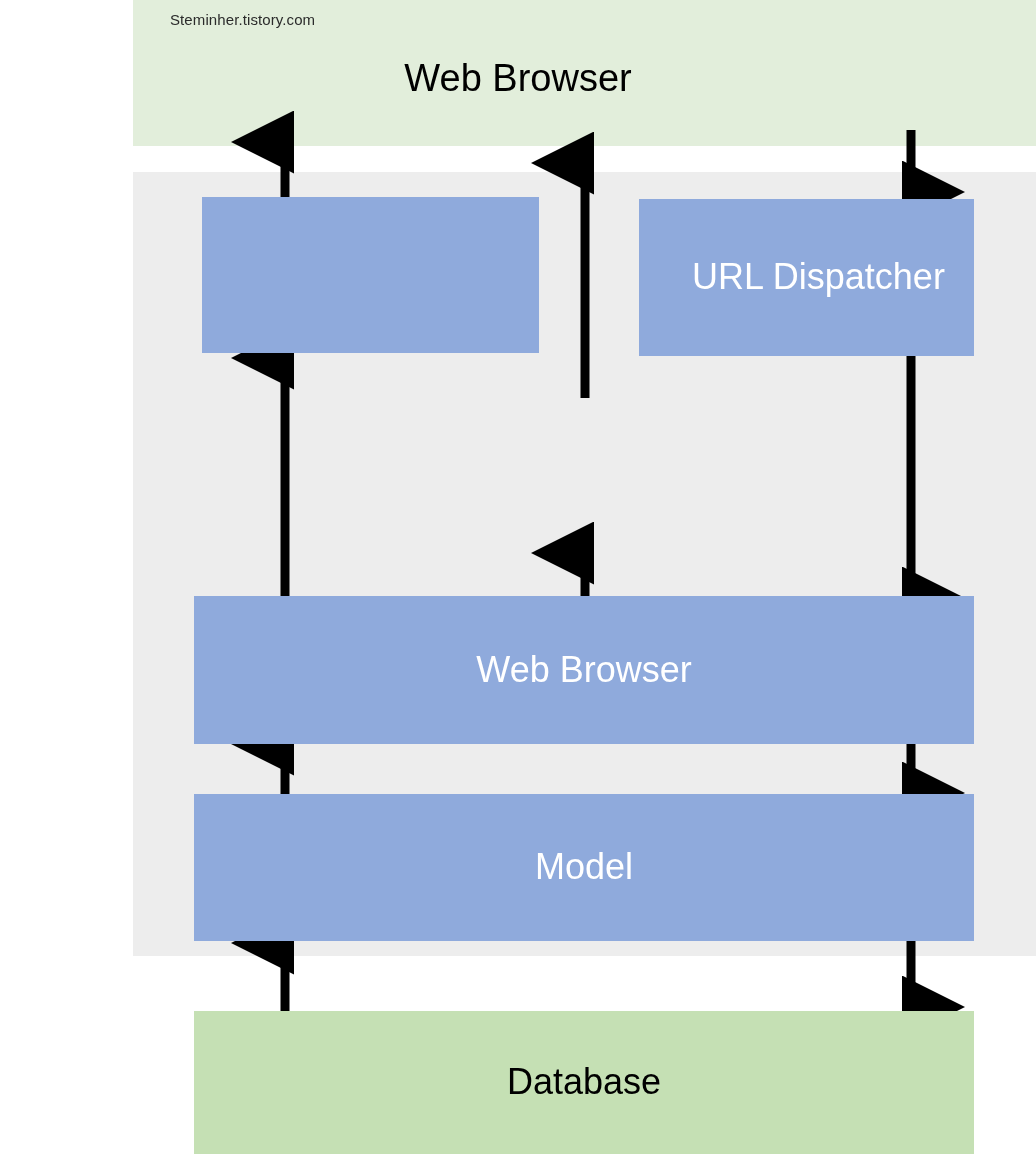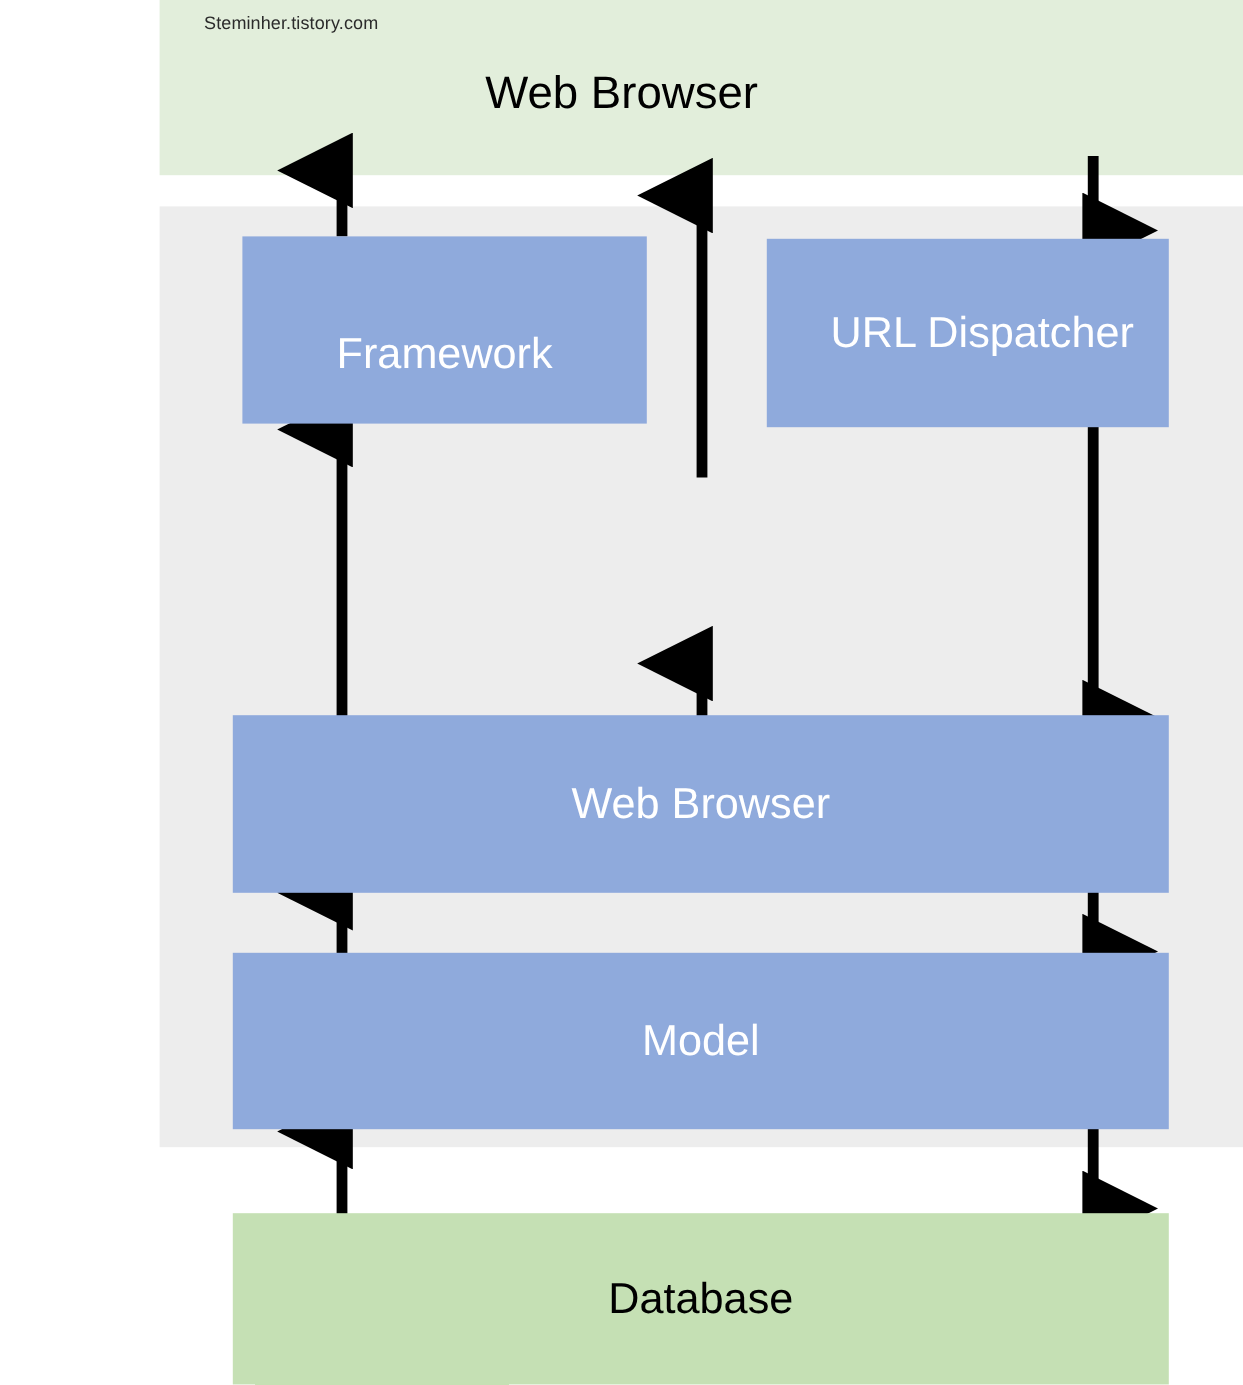--- a/index.html
+++ b/index.html
@@ -164,21 +164,20 @@
     </g>
 
     <g>
       <line x1="911" y1="940" x2="911" y2="1007" stroke="#000000" stroke-width="9" marker-end="url(#ah-down)"></line>
     </g>
   </svg>
 
   <div class="node node-blue" id="node-caching">
     <span>
       <br>
-      <span>Framework</span>
     </span>
   </div>
 
   <div class="node node-blue" id="node-url">
     <span>URL Dispatcher</span>
   </div>
 
 
   <div class="node node-blue" id="node-view">
     <span>Web Browser</span>

